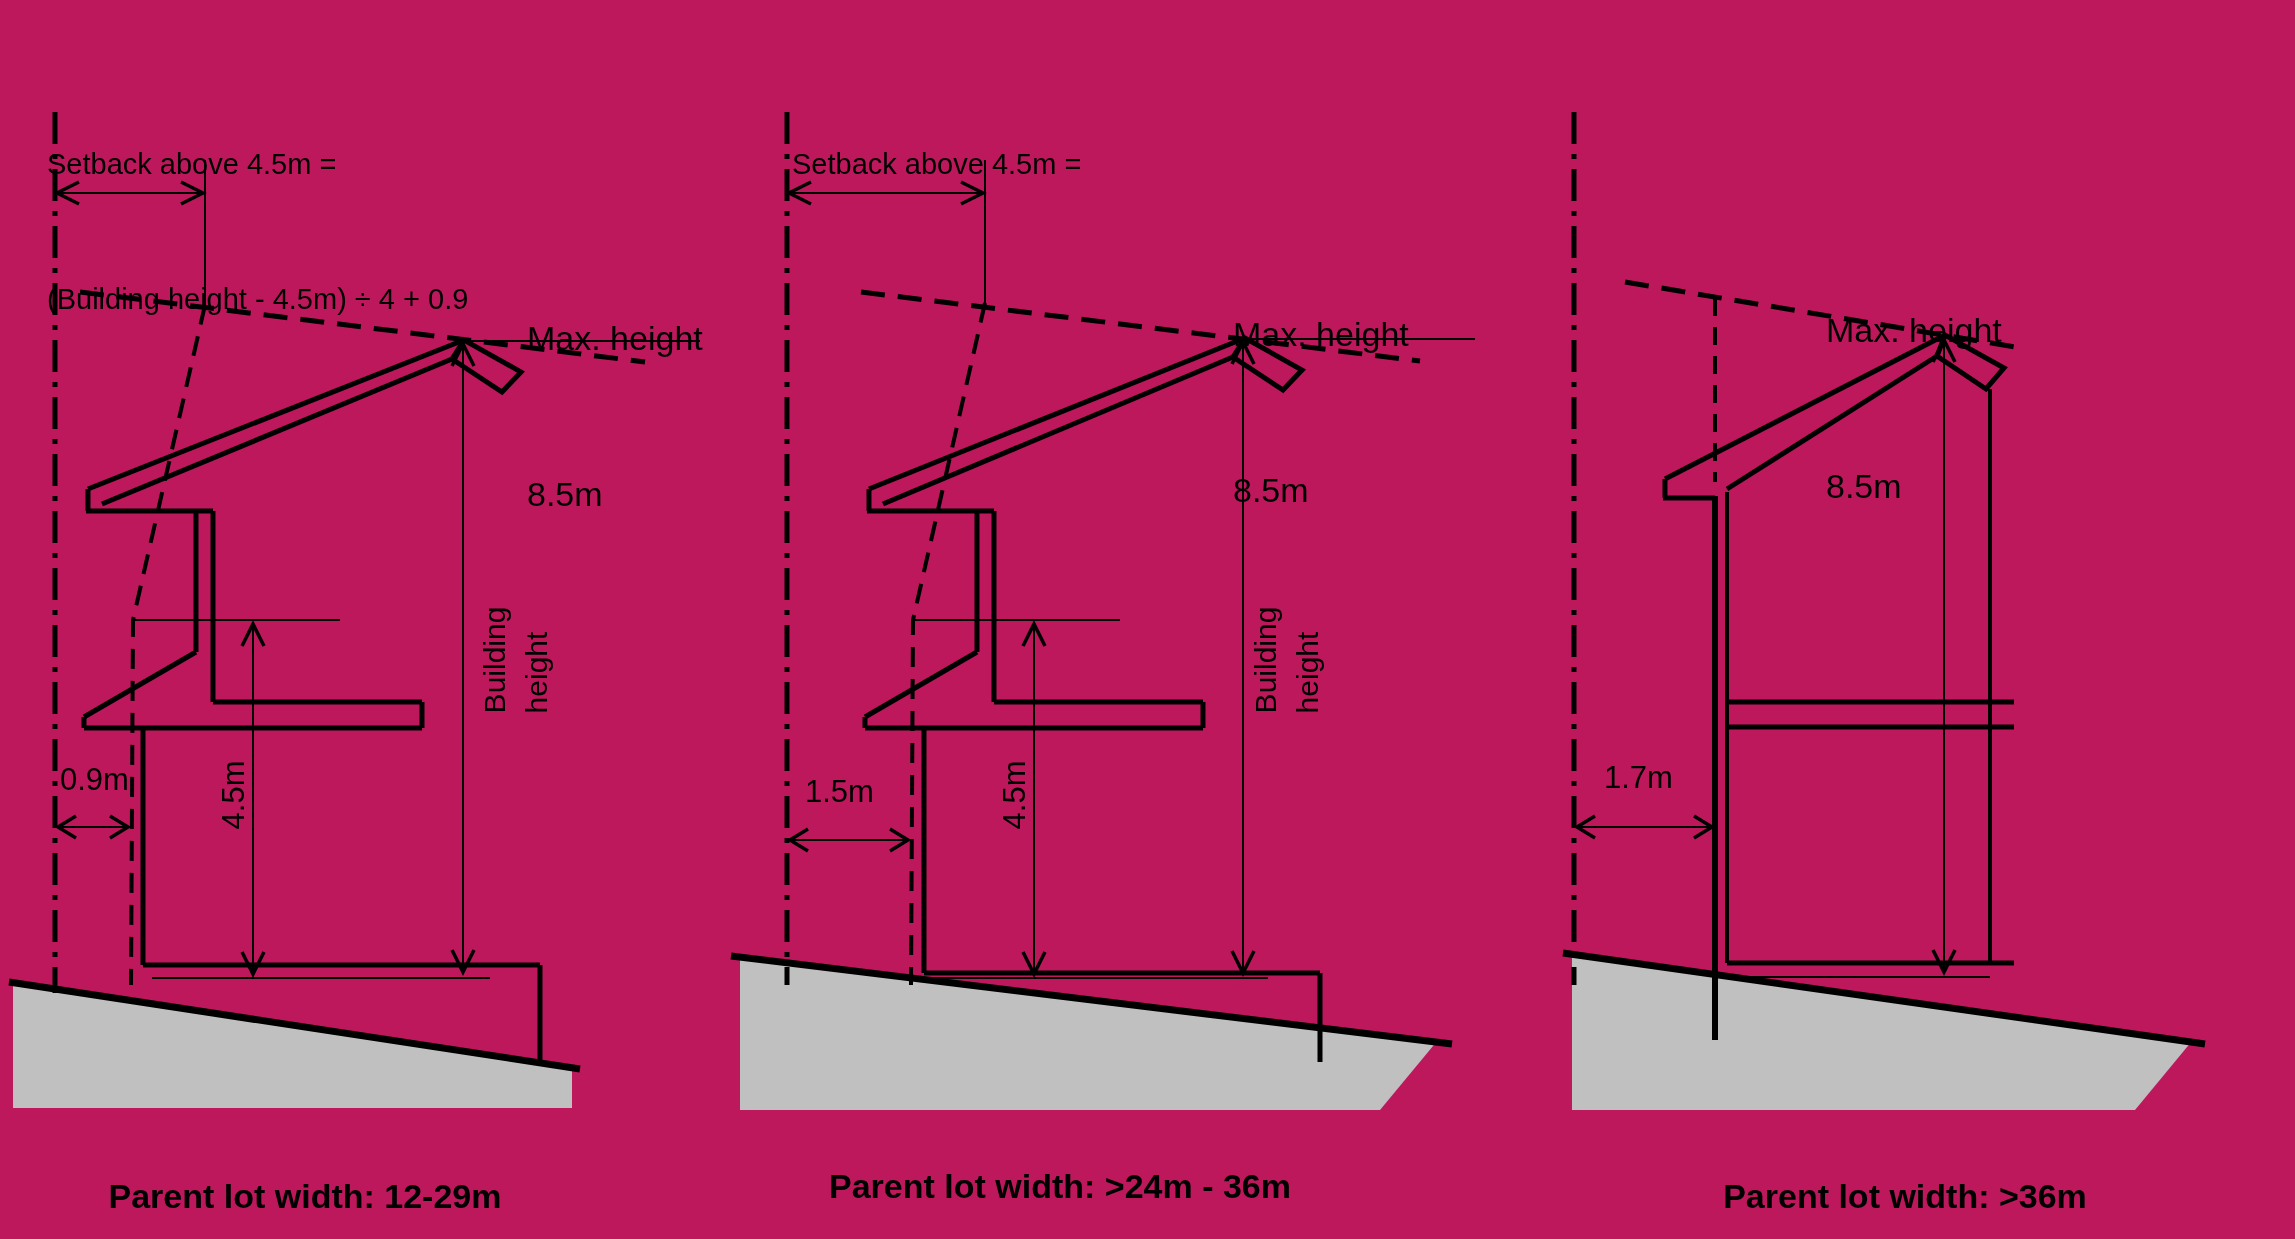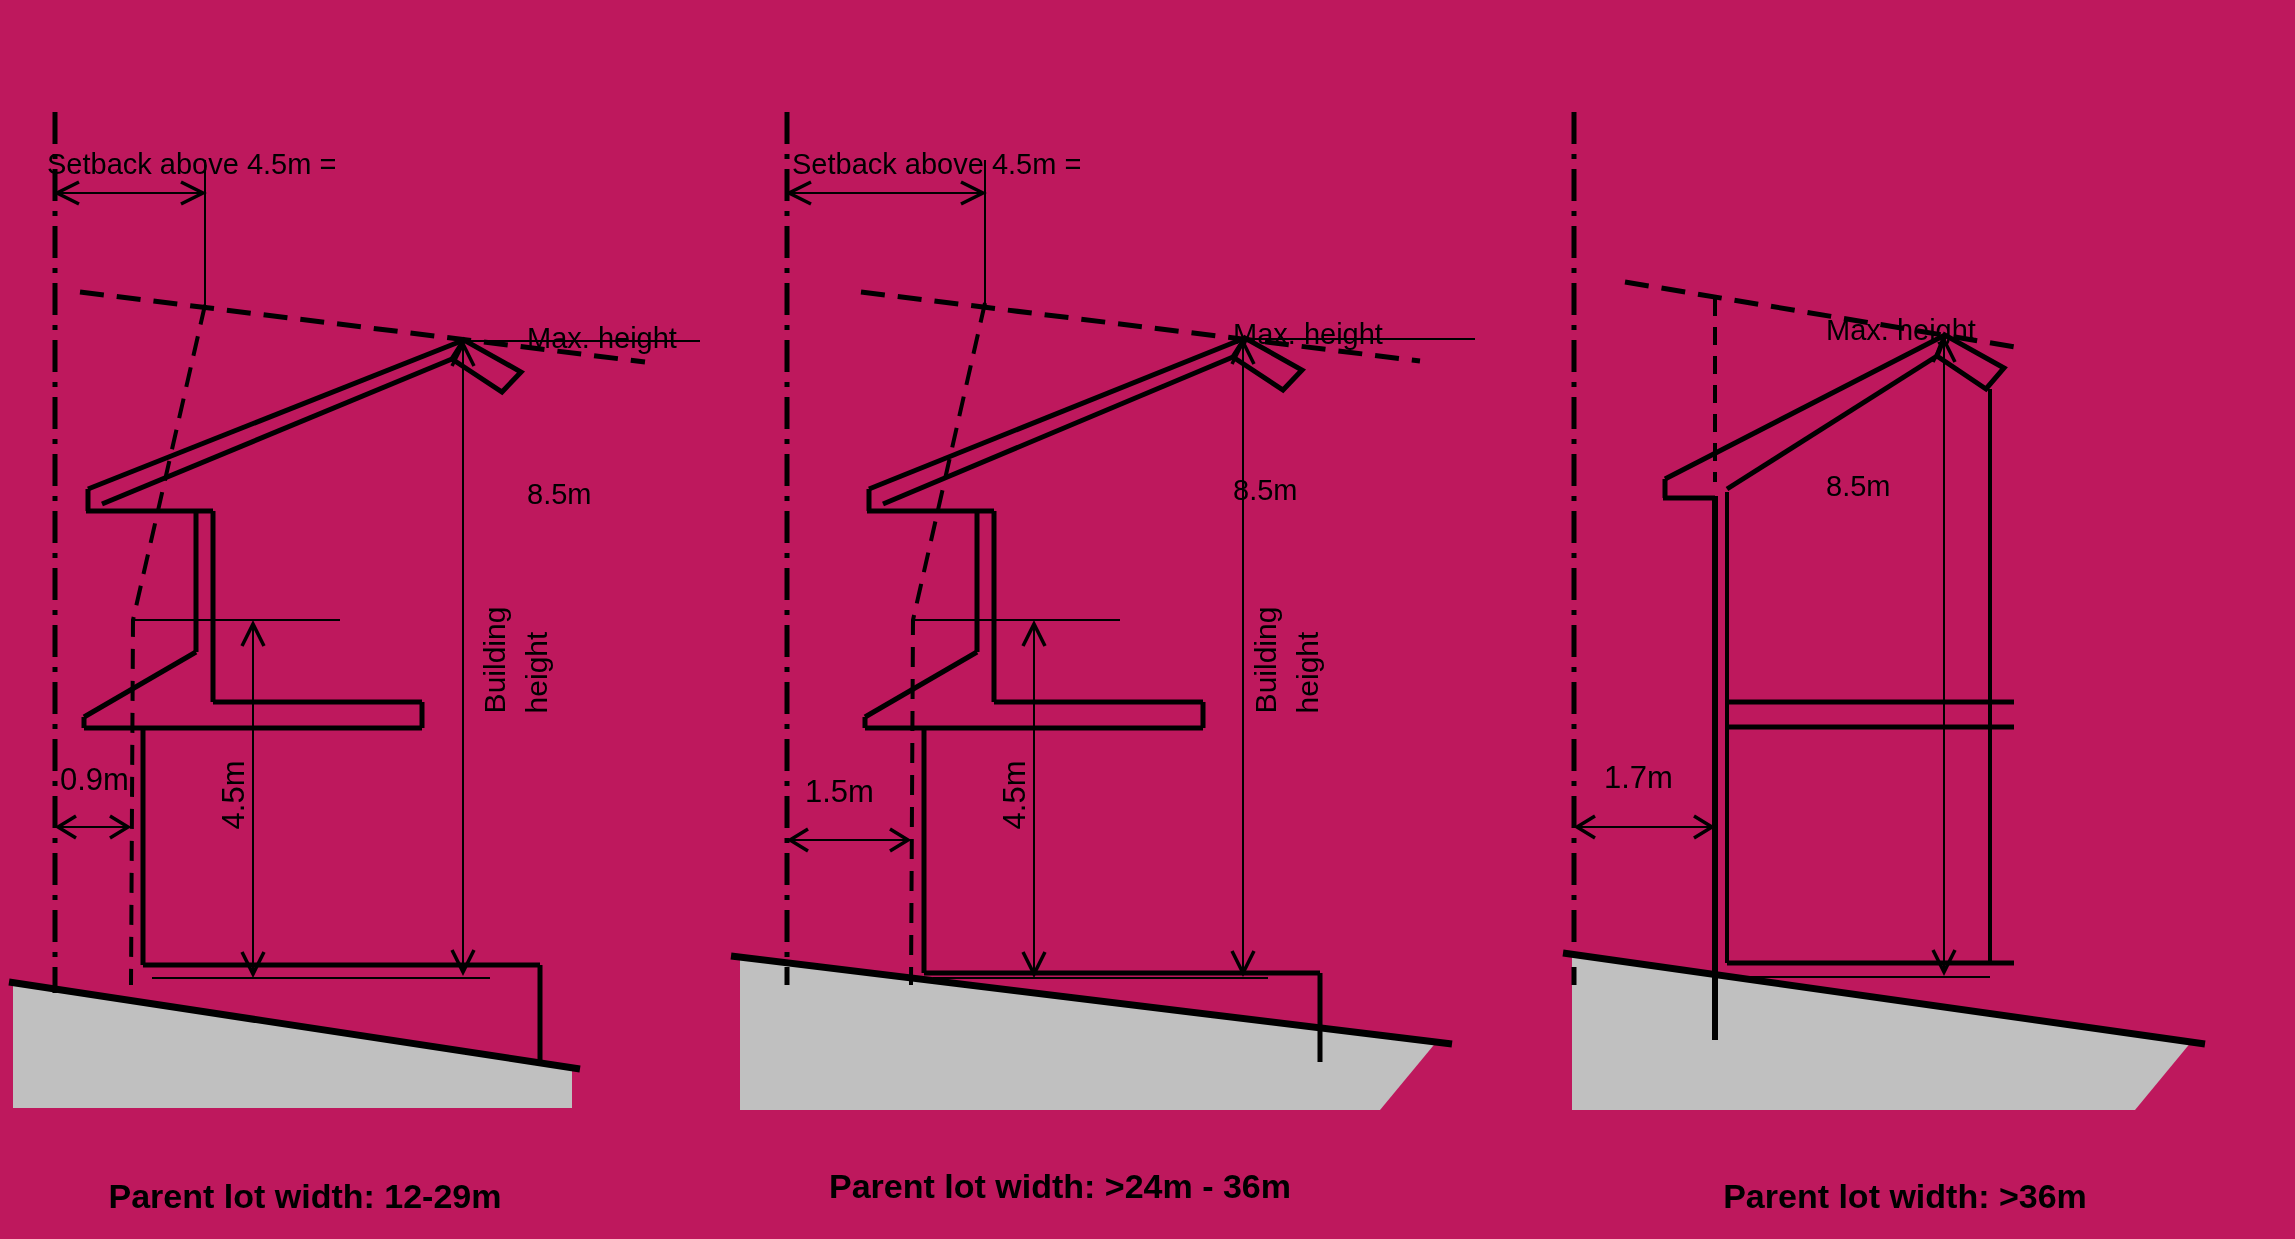--- a/index.html
+++ b/index.html
@@ -1,21 +1,21 @@
 <!DOCTYPE html>
 <html><head>
 <meta charset="utf-8">
 <style>
   html,body{margin:0;padding:0;background:#ffffff;}
   #stage{position:relative;width:2295px;height:1239px;background:#be185d;overflow:hidden;
          font-family:"Liberation Sans",sans-serif;color:#000;}
   #drawing{position:absolute;left:0;top:0;width:2295px;height:1239px;}
   .txt{position:absolute;white-space:pre;color:#000;}
   .title{font-size:29px;line-height:45px;}
-  .mh{font-size:29px;line-height:52px;}
+  .mh{font-size:34px;line-height:52px;}
   .dim{font-size:31px;line-height:31px;}
   .cap{font-size:34px;font-weight:bold;line-height:36px;transform:translateX(-50%);}
   .vrot{position:absolute;transform:translate(-50%,-50%) rotate(-90deg);white-space:nowrap;}
   .v45{font-size:31px;}
   .vbh{font-size:30px;line-height:42px;text-align:left;}
   svg line, svg path, svg polyline{stroke:#000;fill:none;}
 </style>
 </head>
 <body>
 
@@ -158,20 +158,21 @@
       <g stroke-width="3.5">
         <line x1="1577" y1="827" x2="1712" y2="827" stroke-width="2"></line>
         <polyline points="1595,816 1577,827 1595,838"></polyline>
         <polyline points="1694,816 1712,827 1694,838"></polyline>
       </g>
     </g>
   </svg>
 
   <div class="txt title" style="left:47px;top:52px;">
     <div>Setback above 4.5m =</div>
+    <div>(Building height - 4.5m) ÷ 4 + 0.9</div>
   </div>
   <div class="txt mh" style="left:527px;top:208px;">
     <div>Max. height</div>
     <div>8.5m</div>
   </div>
   <div class="txt dim" style="left:60px;top:764px;">0.9m</div>
   <div class="vrot v45" style="left:234px;top:795px;">4.5m</div>
   <div class="vrot vbh" style="left:516px;top:660px;">
     <div>Building</div>
     <div>height</div>

